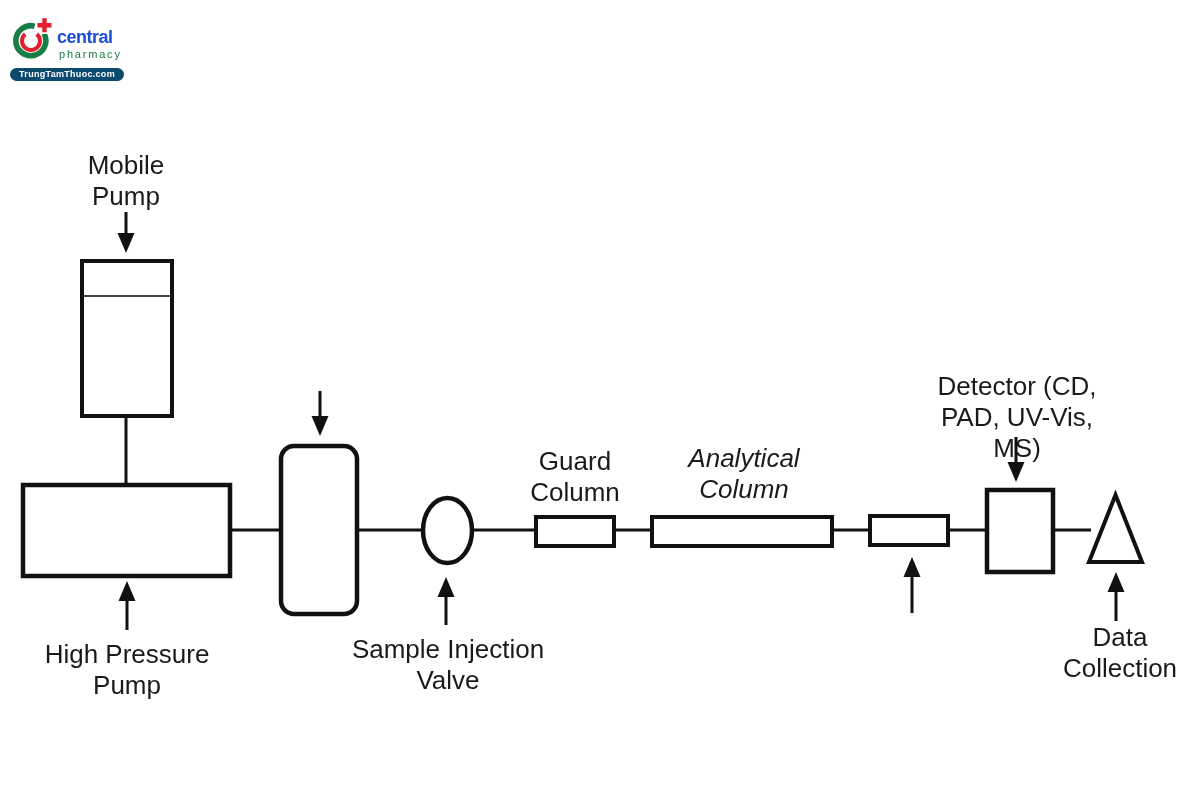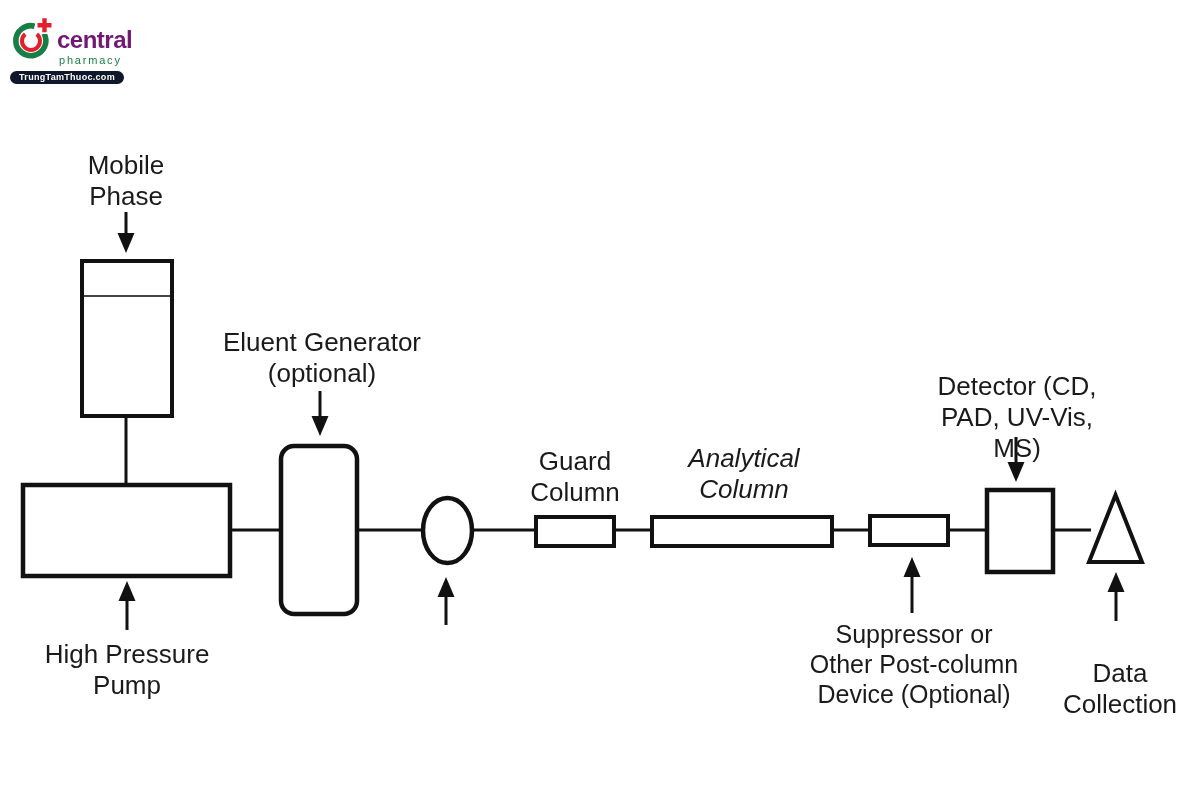--- a/index.html
+++ b/index.html
@@ -6,23 +6,23 @@
   html, body { width: 1200px; height: 800px; background: #ffffff; overflow: hidden; }
   body { font-family: "Liberation Sans", sans-serif; position: relative; }
 
   .canvas { position: absolute; left: 0; top: 0; width: 1200px; height: 800px; background: #ffffff; }
 
   
   .logo { position: absolute; left: 10px; top: 13px; width: 140px; }
   .logo-row { display: flex; align-items: flex-start; }
   .logo-mark { width: 44px; height: 50px; flex: 0 0 auto; }
   .logo-text { margin-left: 3px; margin-top: 15px; }
-  .brand { color: #701a75; font-size: 24px; font-weight: bold; line-height: 1; letter-spacing: -0.5px; }
+  .brand { color: #1d4ed8; font-size: 18px; font-weight: bold; line-height: 1; letter-spacing: -0.5px; }
   .sub { color: #177f45; font-size: 11px; font-weight: normal; letter-spacing: 1.8px; margin-top: 2px; margin-left: 2px; }
-  .badge { margin-top: 5px; margin-left: 0px; width: 114px; height: 13px; background: #0f172a;
+  .badge { margin-top: 5px; margin-left: 0px; width: 114px; height: 13px; background: #0c4a6e;
            border-radius: 7px; display: flex; align-items: center; justify-content: center; }
   .badge span { color: #ffffff; font-size: 9px; font-weight: bold; letter-spacing: 0.3px; line-height: 1; }
 
   
   .diagram-svg { position: absolute; left: 0; top: 0; }
 
   .label { position: absolute; transform: translateX(-50%); text-align: center;
            color: #1a1a1a; font-size: 26px; line-height: 31px; white-space: pre-line; }
   .label-sm { font-size: 25px; line-height: 30px; }
 </style>
@@ -117,38 +117,35 @@
       <polygon points="1115.5,495 1089,562 1142,562" stroke-width="4" fill="#ffffff"></polygon>
 
       <g>
         <polygon points="1116,572 1107.5,592 1124.5,592" fill="#111111" stroke="none"></polygon>
         <line x1="1116" y1="590" x2="1116" y2="621" stroke-width="3"></line>
       </g>
     </g>
   </svg>
 
   <div class="label" style="left:126px; top:150px;">Mobile
-Phase</div>
+Pump</div>
 
-  <div class="label" style="left:322px; top:327px;">Eluent Generator
-(optional)</div>
 
   <div class="label" style="left:575px; top:446px;text-align:center;">Guard
 Column</div>
 
   <div class="label" style="left:744px; top:443px;font-style:italic;">Analytical
 Column</div>
 
   <div class="label" style="left:127px; top:639px;">High Pressure
 Pump</div>
 
   <div class="label" style="left:1017px; top:371px;">Detector (CD,
 PAD, UV-Vis, MS)</div>
 
+  <div class="label" style="left:448px; top:634px;">Sample Injection
+Valve</div>
 
-  <div class="label label-sm" style="left:914px; top:619px;">Suppressor or
-Other Post-column
-Device (Optional)</div>
 
-  <div class="label" style="left:1120px; top:622px;margin-top:36px;">Data
+  <div class="label" style="left:1120px; top:622px;">Data
 Collection</div>
 
 </div>
 
 </body></html>

